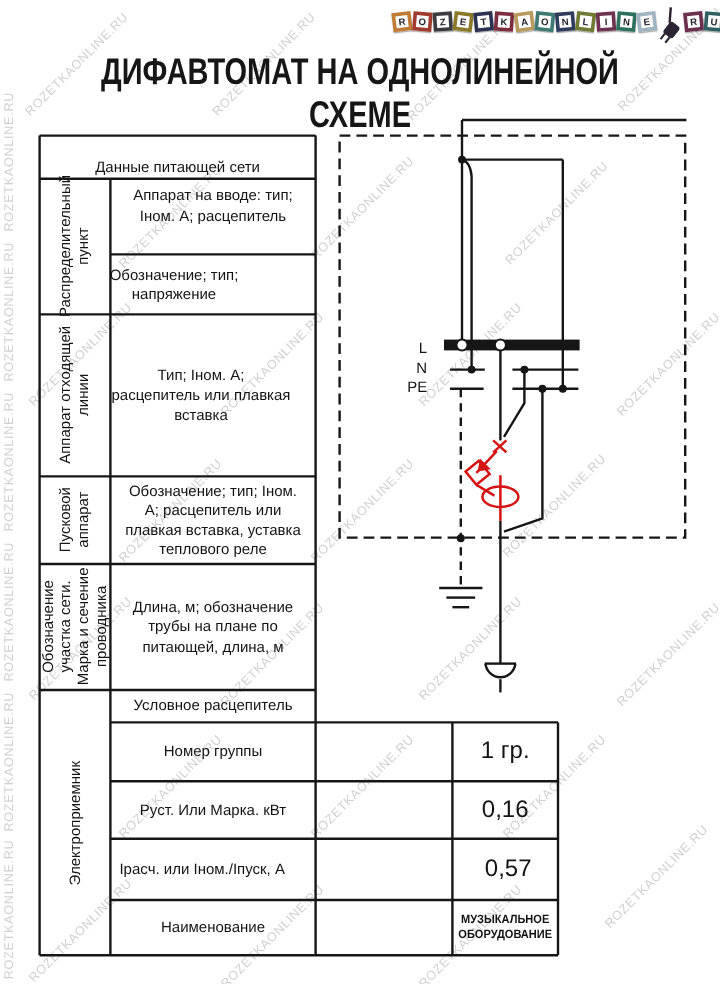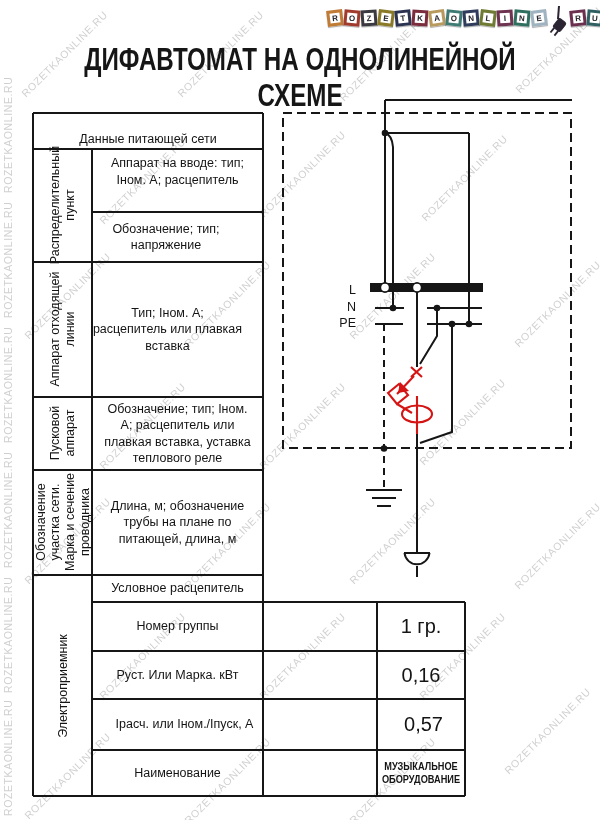--- a/index.html
+++ b/index.html
@@ -182,21 +182,21 @@
 <span class="schlabel" style="left:334px;top:283px">L</span>
 <span class="schlabel" style="left:334px;top:300px">N</span>
 <span class="schlabel" style="left:334px;top:316px">PE</span>
 
 <div class="cell" style="left:33px;top:113px;width:230px;height:52px">Данные питающей сети</div>
 
 <div class="rot" style="left:6px;top:185px;width:113px;height:40px">Распределительный
 пункт</div>
 <div class="cell" style="left:92px;top:149px;width:171px;height:45px">Аппарат на вводе: тип;
 Iном. А; расцепитель</div>
-<div class="cell" style="left:97px;top:212px;width:138px;height:50px">Обозначение; тип;
+<div class="cell" style="left:76px;top:212px;width:138px;height:50px">Обозначение; тип;
 напряжение</div>
 
 <div class="rot" style="left:-5px;top:309px;width:135px;height:40px">Аппарат отходящей
 линии</div>
 <div class="cell" style="left:92px;top:262px;width:151px;height:135px">Тип; Iном. А;
 расцепитель или плавкая
 вставка</div>
 
 <div class="rot" style="left:26px;top:413px;width:73px;height:40px">Пусковой
 аппарат</div>
@@ -215,18 +215,18 @@
 
 <div class="rot" style="left:-37px;top:678px;width:200px;height:16px">Электроприемник</div>
 <div class="cell" style="left:92px;top:575px;width:171px;height:27px">Условное расцепитель</div>
 
 <div class="cell" style="left:92px;top:602px;width:171px;height:49px">Номер группы</div>
 <div class="vcell" style="left:377px;top:602px;width:88px;height:49px">1 гр.</div>
 
 <div class="cell" style="left:92px;top:651px;width:171px;height:48px">Руст. Или Марка. кВт</div>
 <div class="vcell" style="left:377px;top:651px;width:88px;height:48px">0,16</div>
 
-<div class="cell" style="left:92px;top:699px;width:185px;height:51px">Iрасч. или Iном./Iпуск, А</div>
+<div class="cell" style="left:76px;top:699px;width:185px;height:51px">Iрасч. или Iном./Iпуск, А</div>
 <div class="vcell" style="left:377px;top:699px;width:93px;height:51px">0,57</div>
 
 <div class="cell" style="left:92px;top:750px;width:171px;height:46px">Наименование</div>
 <div class="vcell small" style="left:377px;top:750px;width:88px;height:46px">МУЗЫКАЛЬНОЕ
 ОБОРУДОВАНИЕ</div>
 
 </body></html>

